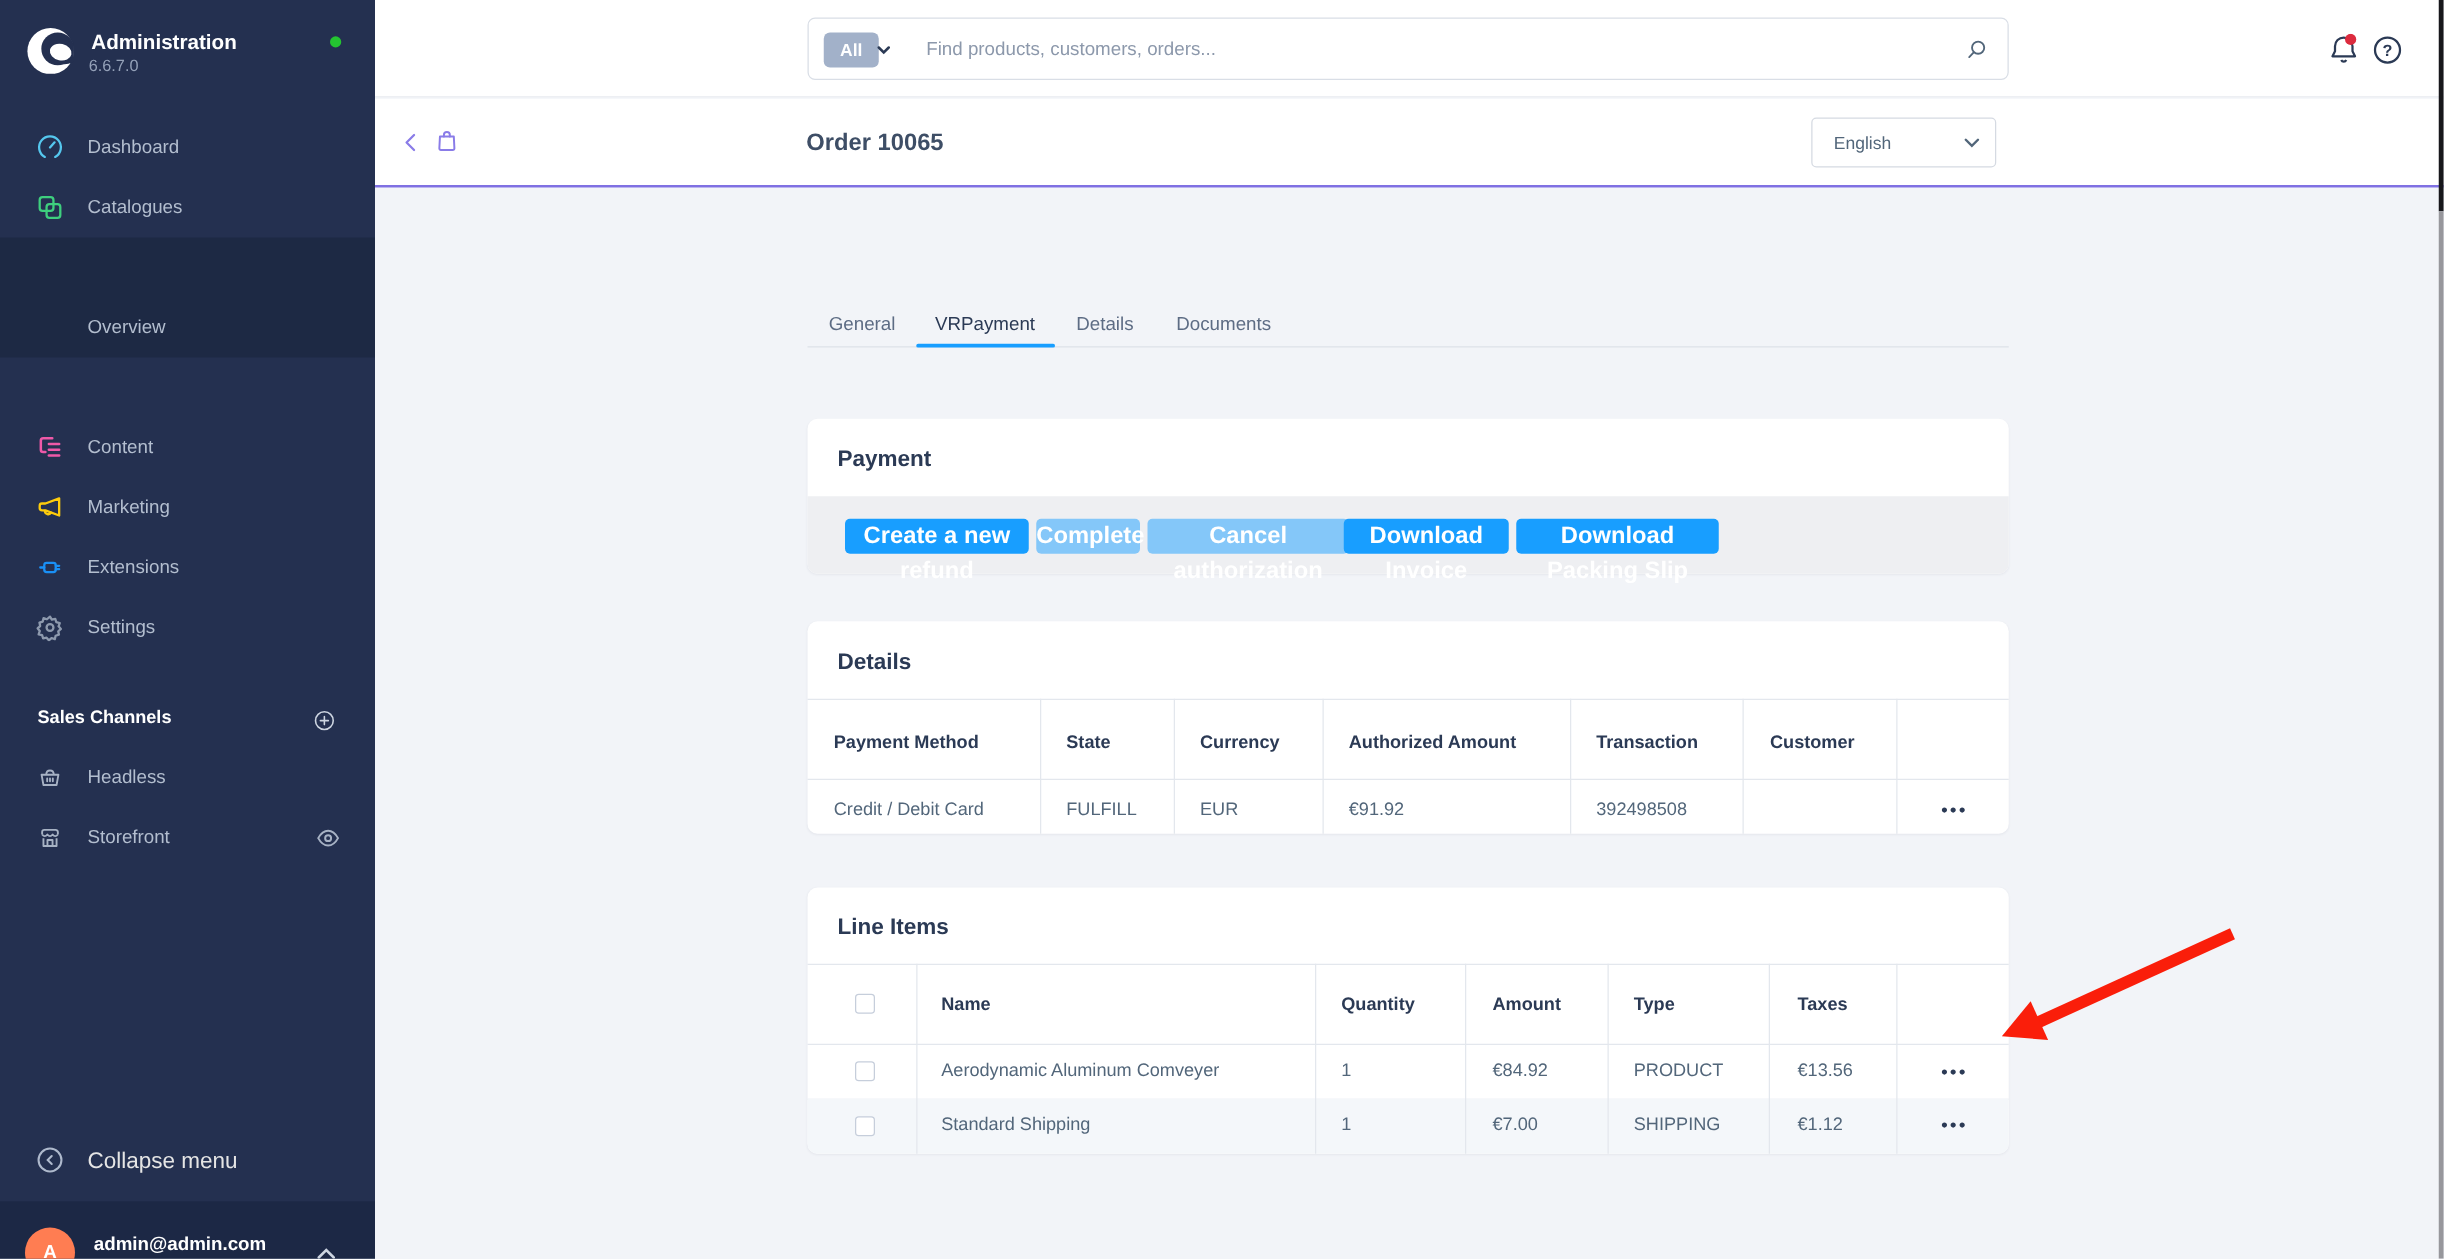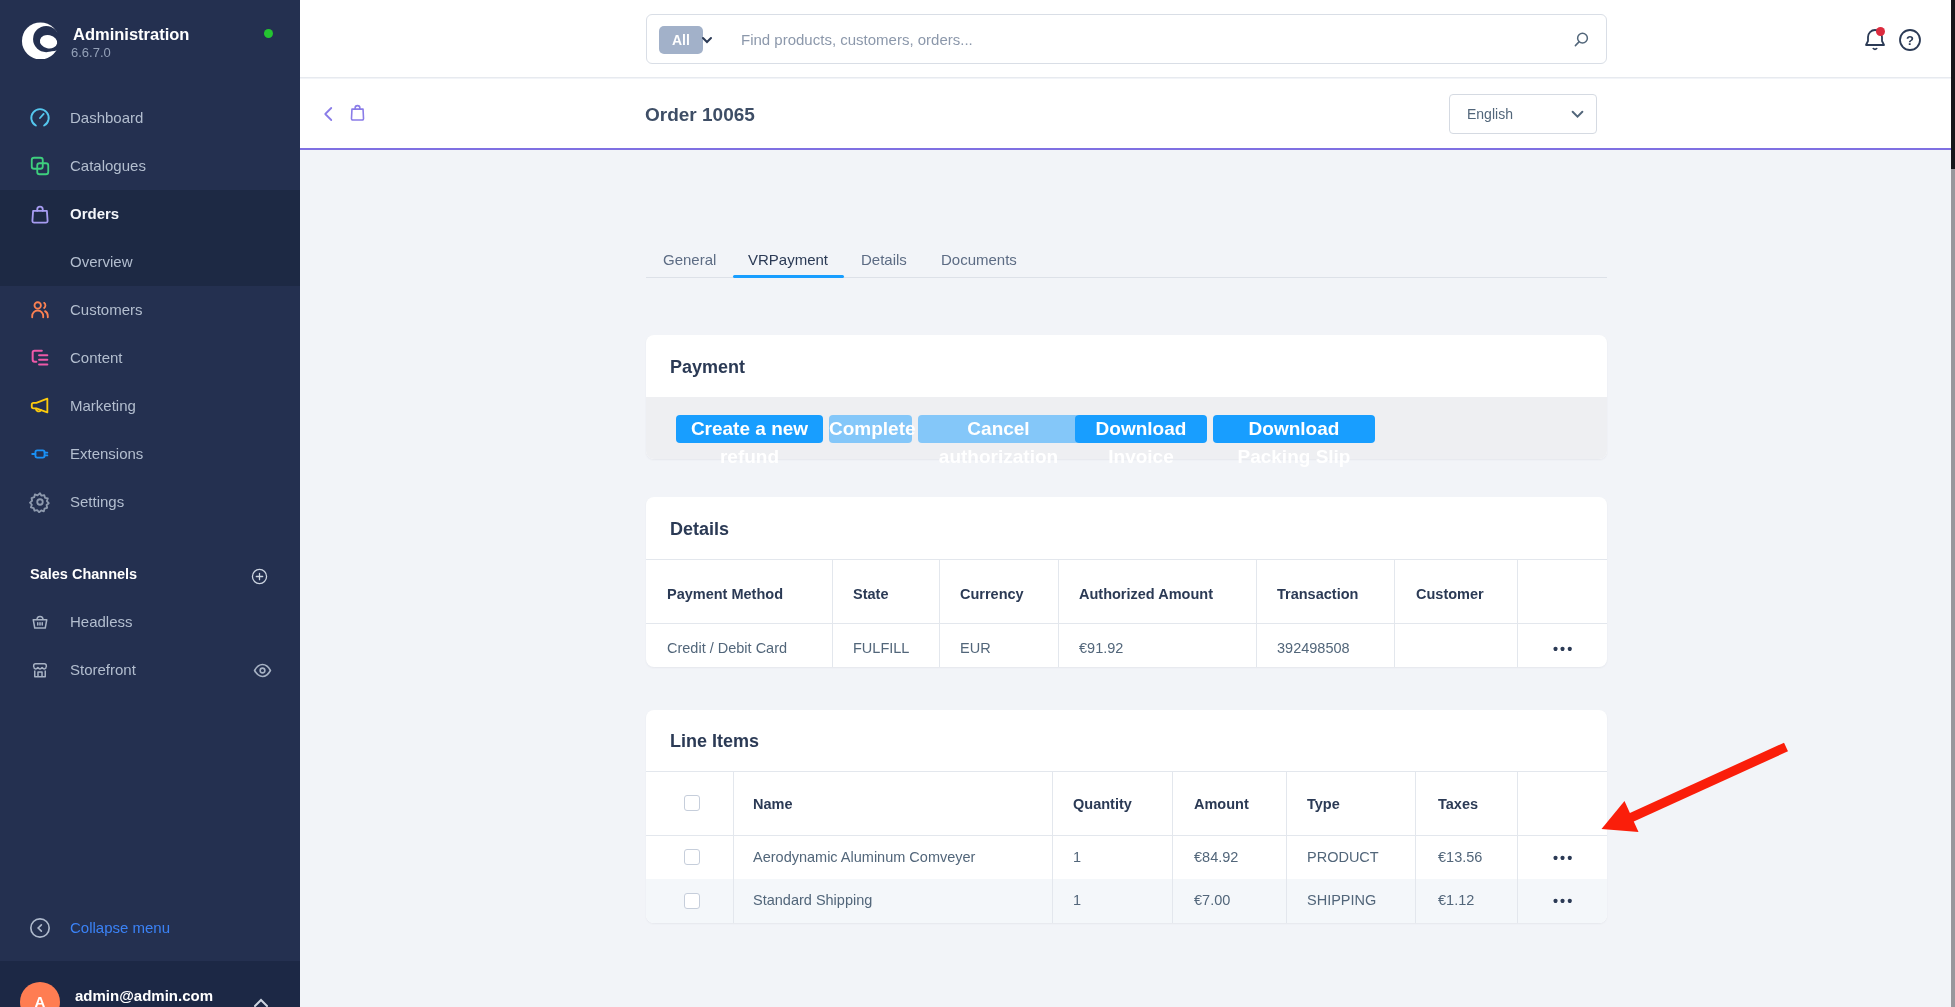--- a/index.html
+++ b/index.html
@@ -15,21 +15,21 @@
 
 .navitem { position:absolute; left:0; width:300px; height:48px; color:#b3becf; font-size:15px; }
 .navitem .ic { position:absolute; left:29px; top:13px; width:22px; height:22px; }
 .navitem .lbl { position:absolute; left:70px; top:14px; line-height:20px; }
 .nav-active-bg { position:absolute; left:0; top:190px; width:300px; height:96px; background:#1d2944; }
 .lbl-strong { color:#f4f6fa; font-weight:bold; }
 
 #sales-head { position:absolute; left:30px; top:566px; width:240px; color:#fff; font-weight:bold; font-size:14.5px; }
 #sales-plus { position:absolute; left:251px; top:568px; width:17px; height:17px; }
 
-#collapse { position:absolute; left:0; top:904px; width:300px; height:48px; color:#3b82f6; font-size:15px; }
+#collapse { position:absolute; left:0; top:904px; width:300px; height:48px; color:#e5e5e5; font-size:18px; }
 #userbar { position:absolute; left:0; top:961px; width:300px; height:46px; background:#1c2845; }
 #avatar { position:absolute; left:20px; top:982px; width:40px; height:40px; border-radius:50%; background:#ff7d52; color:#fff; font-weight:bold; font-size:15px; text-align:center; line-height:40px; }
 #useremail { position:absolute; left:75px; top:987px; color:#fff; font-weight:bold; font-size:15px; }
 
 
 #topbar { position:absolute; left:300px; top:0; width:1655px; height:78px; background:#fff; border-bottom:1px solid #e7eaef; }
 #searchbox { position:absolute; left:346px; top:14px; width:961px; height:50px; background:#fff; border:1px solid #d9dee6; border-radius:6px; }
 #allchip { position:absolute; left:12px; top:11px; width:44px; height:28px; background:#a2b1c9; border-radius:5px; color:#fff; font-weight:bold; font-size:14px; }
 #allchip span { position:absolute; left:13px; top:6px; }
 #searchph { position:absolute; left:94px; top:16px; font-size:15px; color:#8c98ab; }
@@ -97,38 +97,22 @@
     </svg>
     <div class="lbl">Dashboard</div>
   </div>
   <div class="navitem" style="top:142px">
     <svg class="ic" viewBox="0 0 24 24" fill="none" stroke="#3ecf7e" stroke-width="2" stroke-linejoin="round">
       <rect x="3" y="3" width="12" height="12" rx="2.5"></rect>
       <rect x="9" y="9" width="12" height="12" rx="2.5"></rect>
     </svg>
     <div class="lbl">Catalogues</div>
   </div>
-  <div class="navitem" style="top:190px">
-    <svg class="ic" viewBox="0 0 24 24" fill="none" stroke="#a79cf2" stroke-width="2" stroke-linejoin="round">
-      <path d="M4.5 8.5 h15 l0.8 11 a1.8 1.8 0 0 1 -1.8 1.9 h-13 a1.8 1.8 0 0 1 -1.8 -1.9 Z"></path>
-      <path d="M9 8.5 V7 a3 3 0 0 1 6 0 v1.5" stroke-linecap="round"></path>
-    </svg>
-    <div class="lbl lbl-strong">Orders</div>
-  </div>
   <div class="navitem" style="top:238px">
     <div class="lbl">Overview</div>
-  </div>
-  <div class="navitem" style="top:286px">
-    <svg class="ic" viewBox="0 0 24 24" fill="none" stroke="#fb8152" stroke-width="2" stroke-linecap="round">
-      <circle cx="9.5" cy="7" r="3.5"></circle>
-      <path d="M3.5 20 v-1.5 a6 6 0 0 1 12 0 V20"></path>
-      <path d="M16.5 4.2 a3.5 3.5 0 0 1 0 5.6"></path>
-      <path d="M17.5 13.2 a6 6 0 0 1 3 5.3 V20"></path>
-    </svg>
-    <div class="lbl">Customers</div>
   </div>
   <div class="navitem" style="top:334px">
     <svg class="ic" viewBox="0 0 24 24" fill="none" stroke="#ee59a8" stroke-width="2.2" stroke-linecap="round" stroke-linejoin="round">
       <path d="M14 4 H6 a2 2 0 0 0 -2 2 v8 a2 2 0 0 0 2 2 h2"></path>
       <path d="M11 9 h9"></path>
         <path d="M11 14 h9"></path>
         <path d="M11 19 h9"></path>
     </svg>
     <div class="lbl">Content</div>
   </div>

